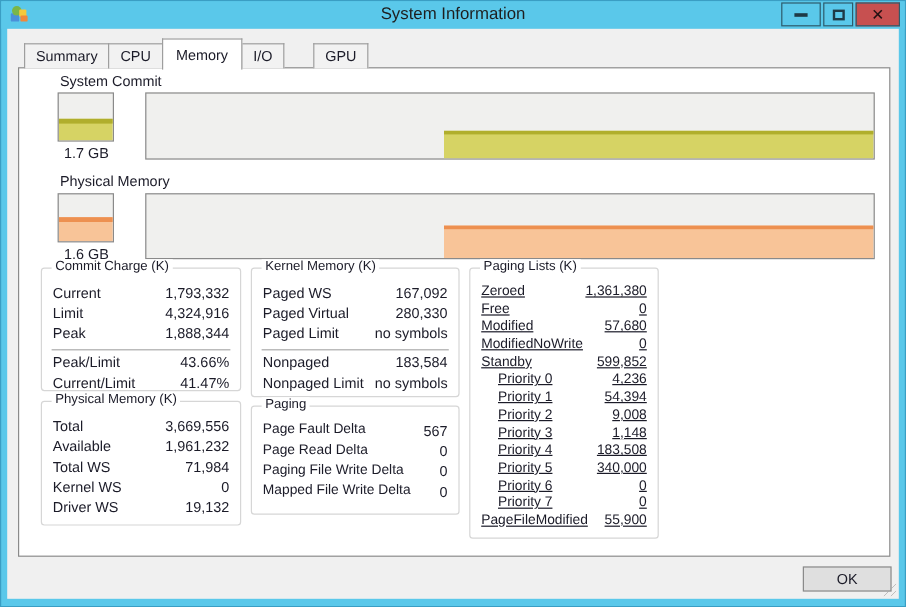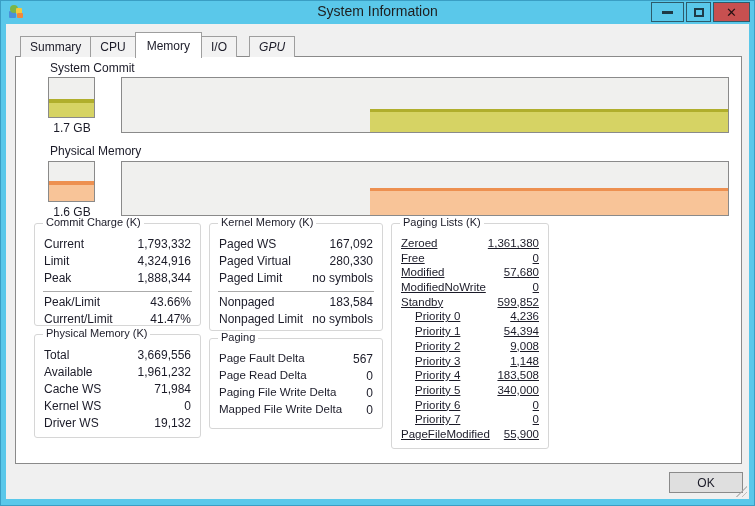--- a/index.html
+++ b/index.html
@@ -25,21 +25,21 @@
   .glyph-x{font-size:13px;font-weight:bold;color:#231012;line-height:1;}
 
   
   .client{position:absolute;left:5px;right:5px;top:23px;bottom:6px;background:#f0f0f0;}
 
   
   .tabs{position:absolute;left:14px;top:8px;height:25px;display:flex;align-items:flex-end;z-index:2;}
   .tab{height:21px;display:flex;align-items:center;padding:0 9px;font-size:12px;
     background:#f2f2f2;border:1px solid #9e9e9e;border-bottom:none;margin-right:-1px;cursor:default;}
   .tab.active{height:26px;background:#fff;margin-bottom:-1px;z-index:3;padding:0 11px;}
-  .tab.gap{margin-left:13px;font-style:italic;}
+  .tab.gap{margin-left:25px;}
 
   .page{position:absolute;left:9px;top:32px;width:727px;height:408px;background:#fff;border:1px solid #8a8a8a;}
 
   .seclabel{position:absolute;font-size:12px;}
   .seclabel.sc{left:34px;top:4px;}
   .seclabel.pm{left:34px;top:87px;}
 
   .gauge{position:absolute;width:47px;height:41px;background:#f0f0ee;border:1px solid #8a8a8a;overflow:hidden;}
   .gauge.g1{left:32px;top:20px;}
   .gauge.g2{left:32px;top:104px;}
@@ -168,21 +168,21 @@
         <div class="rows">
             <div class="row">
               <span class="rl">Total</span>
               <span class="rv">3,669,556</span>
             </div>
             <div class="row">
               <span class="rl">Available</span>
               <span class="rv">1,961,232</span>
             </div>
             <div class="row">
-              <span class="rl">Cache WS</span>
+              <span class="rl">Total WS</span>
               <span class="rv">71,984</span>
             </div>
             <div class="row">
               <span class="rl">Kernel WS</span>
               <span class="rv">0</span>
             </div>
             <div class="row">
               <span class="rl">Driver WS</span>
               <span class="rv">19,132</span>
             </div>

